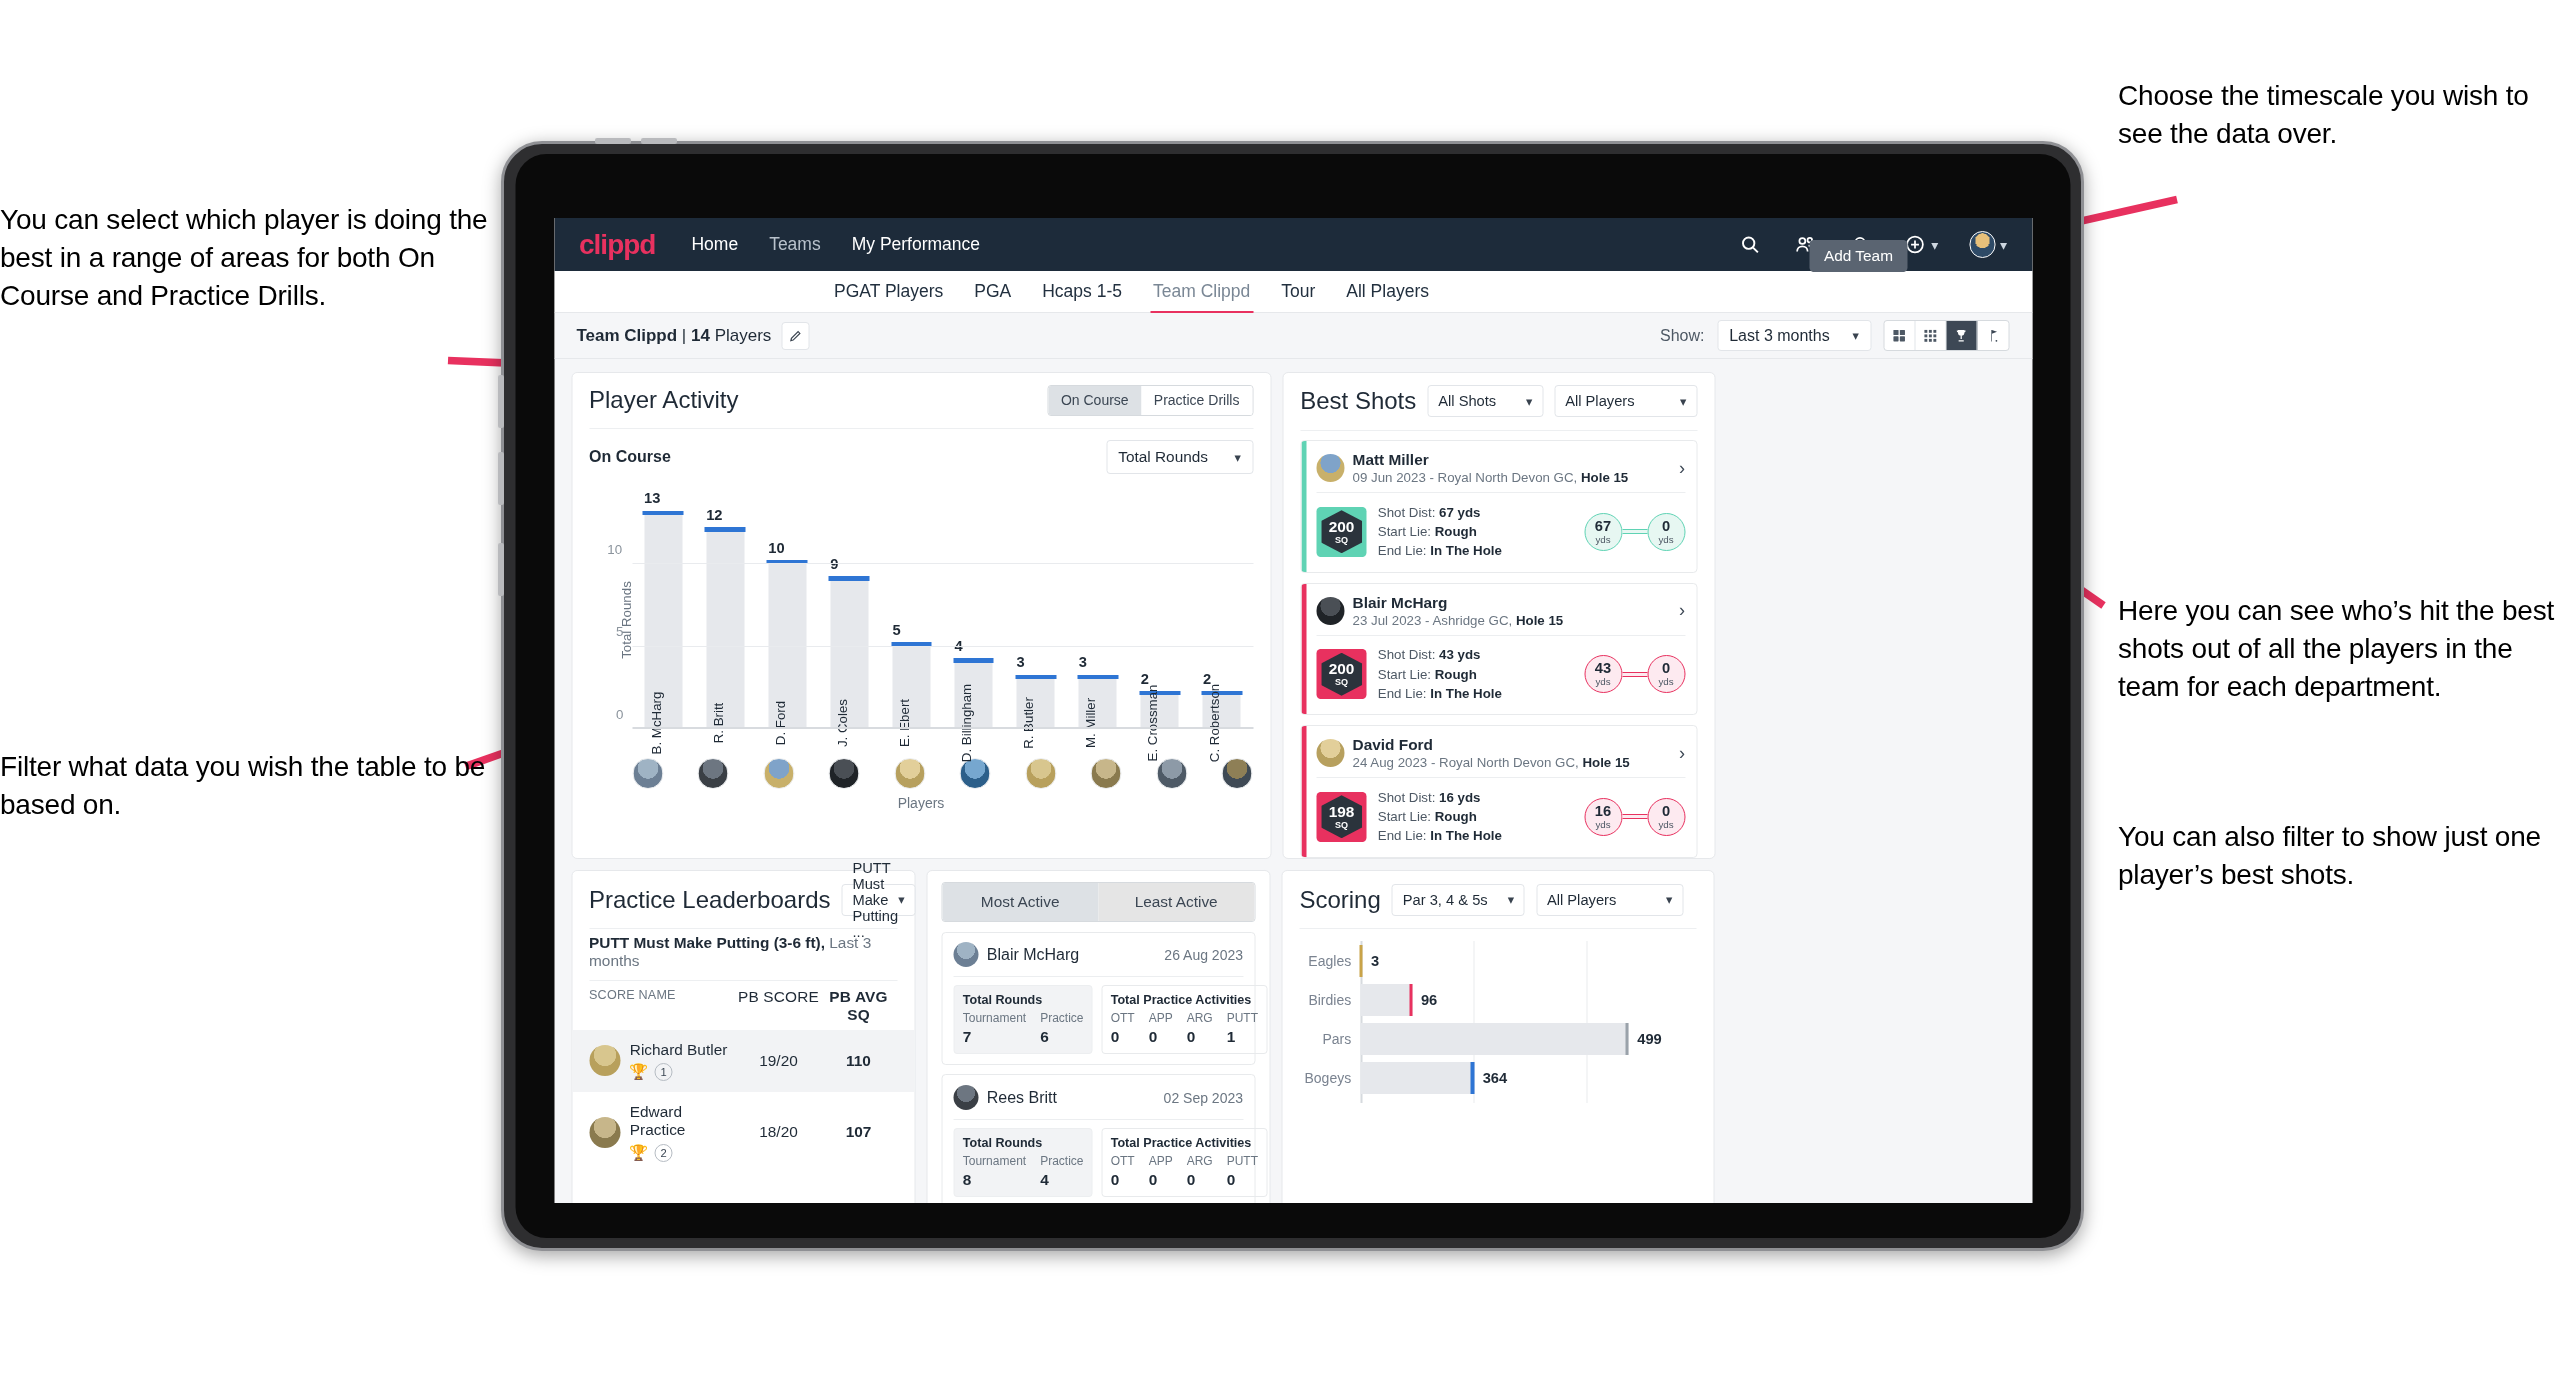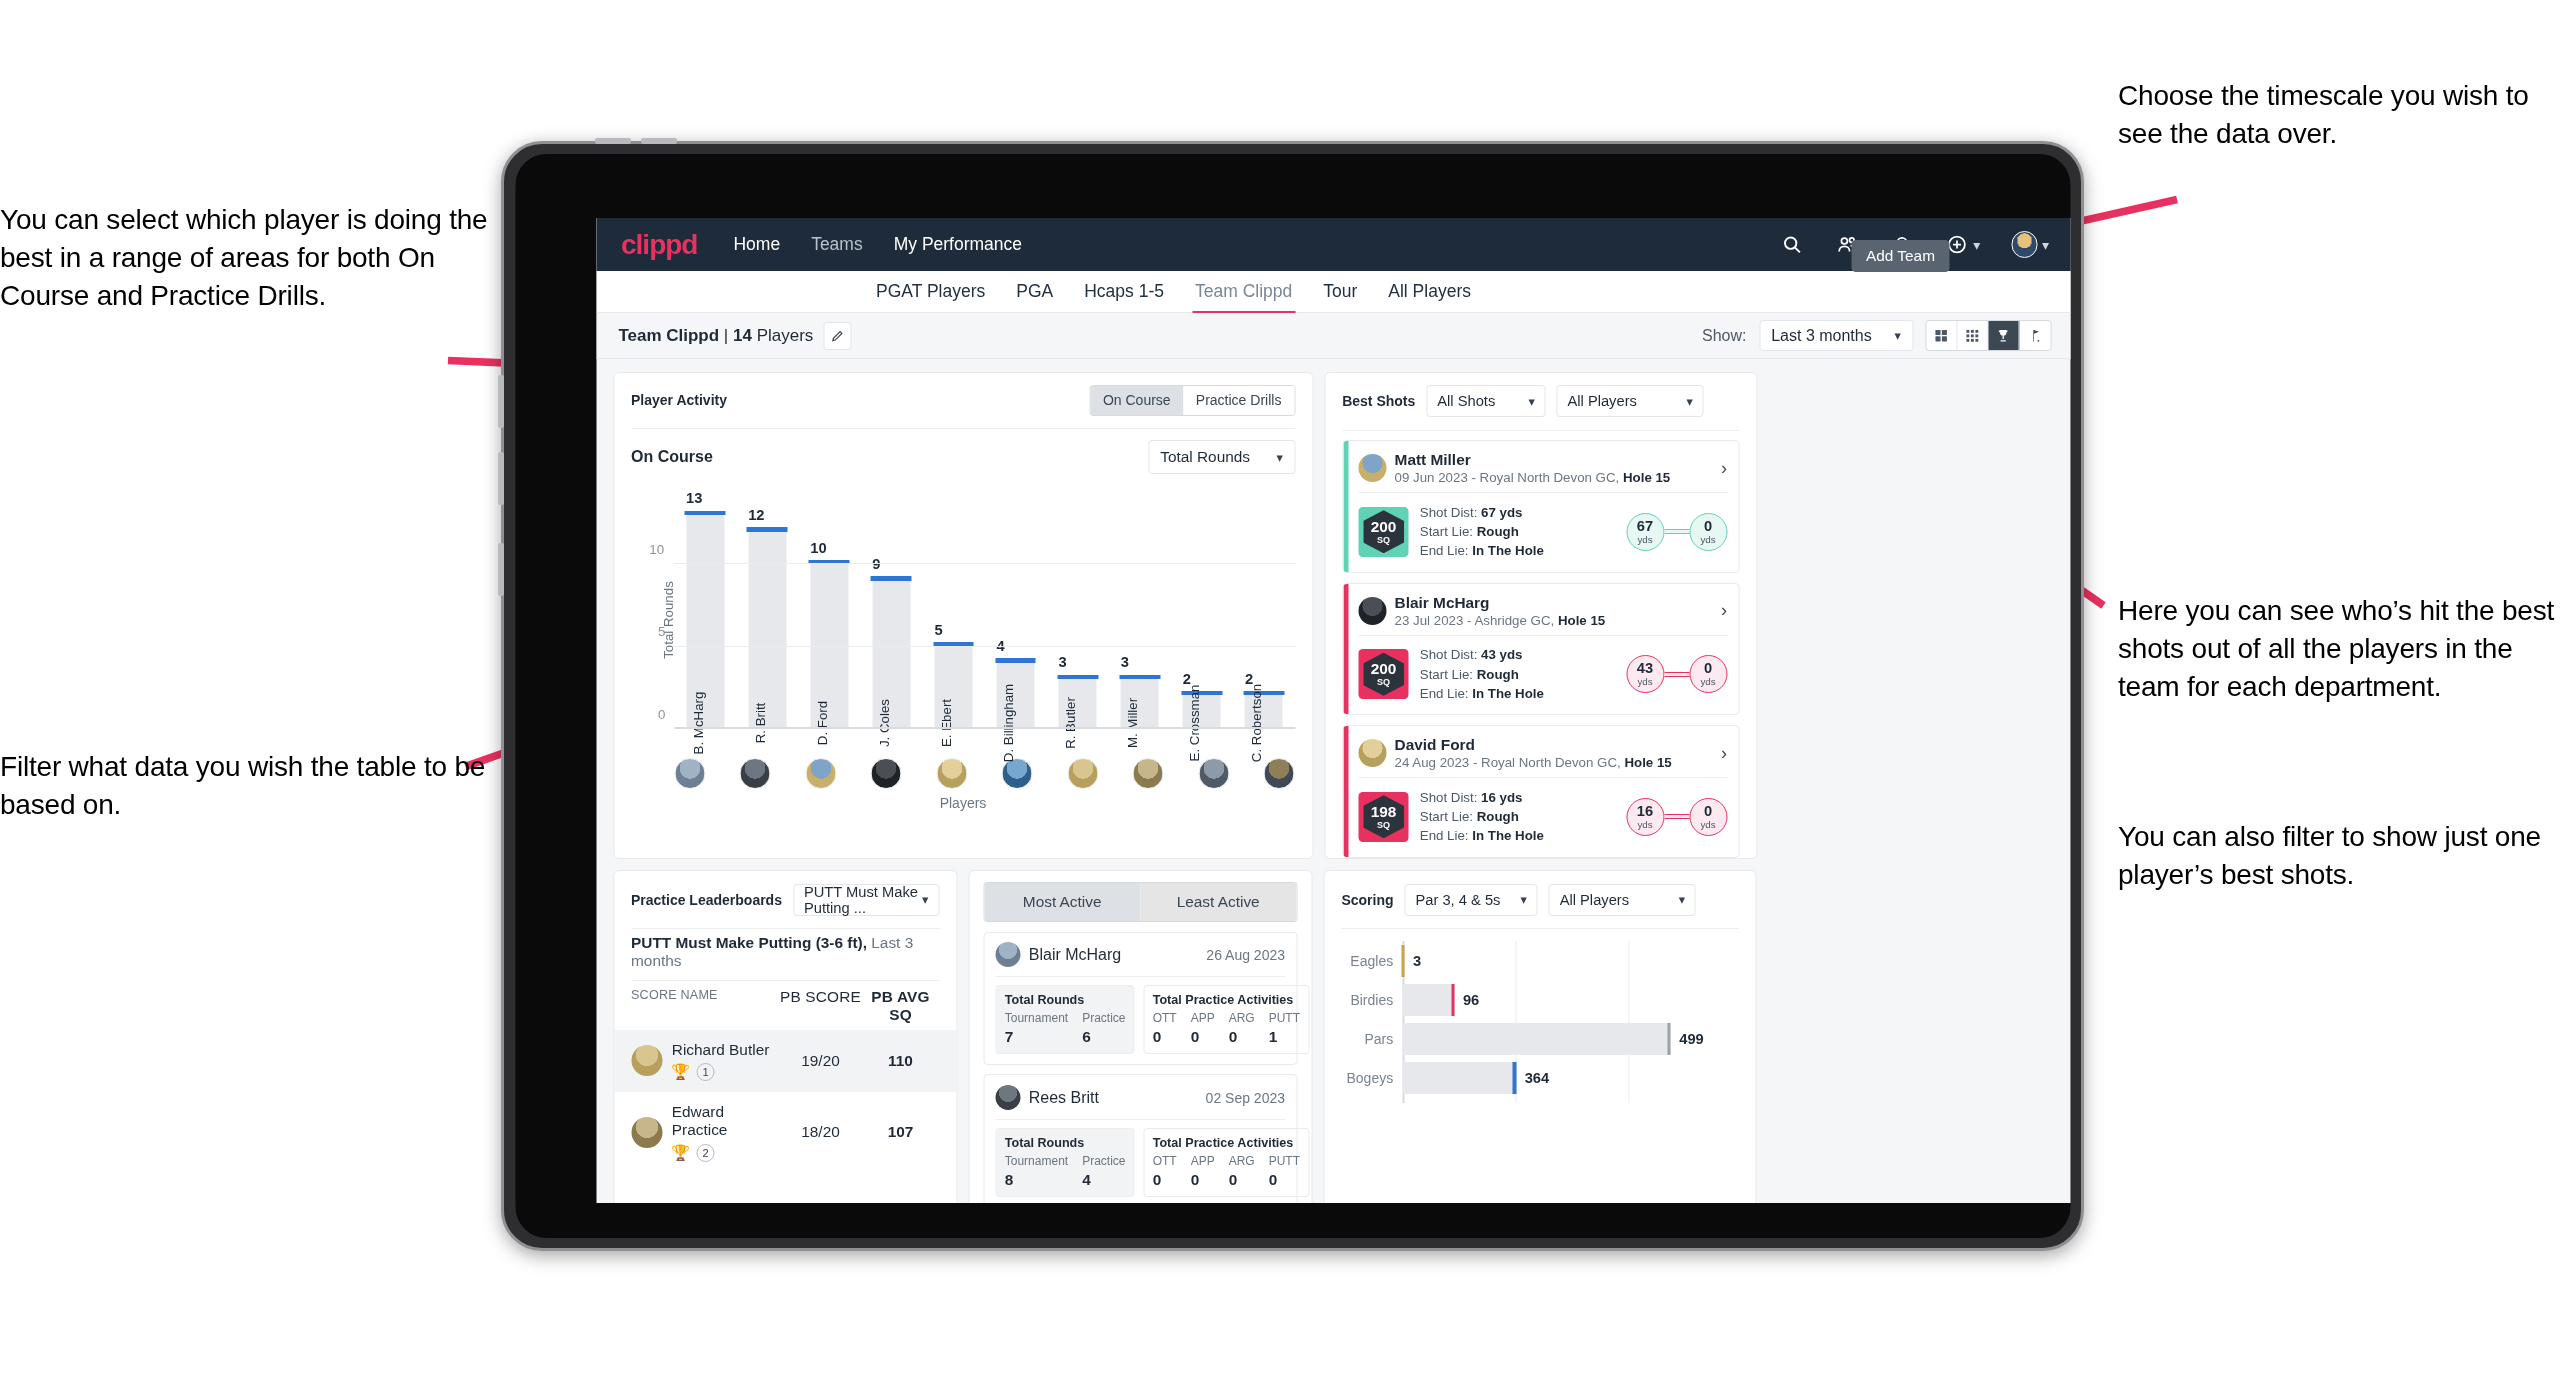--- a/index.html
+++ b/index.html
@@ -49,21 +49,20 @@
   #btn-s2 { top: 308px; height: 53px; }
   #btn-s3 { top: 399px; height: 53px; }
 
   
   #viewport {
     position: absolute;
     left: 39px; top: 64px;
     width: 1478px; height: 985px;
     background: #f5f6f8;
     overflow: hidden;
-    margin-left: 42px;
   }
 
   
   #topnav {
     height: 53px; background:#1d2b3a;
     display:flex; align-items:center; padding: 0 25px;
   }
   .brand { font-size: 28px; font-weight: 700; color:#e8315f; letter-spacing:-1px;
            font-family:"Liberation Sans", sans-serif; margin-right: 36px; }
   .navlink { font-size: 17.5px; color:#ffffff; margin-right: 31px; white-space:nowrap; }
@@ -118,21 +117,21 @@
   .vbtn:last-child { border-right:0; }
   .vbtn.on { background:#3d4855; }
   .vbtn svg { width:15.4px; height:15.4px; }
 
   
   #content { padding: 12.6px 17px; display:flex; flex-direction:column; gap:11.2px; }
   .row { display:flex; gap:11.2px; }
   .card { background:#fff; border:0.7px solid #e6e8eb; border-radius:5.6px; }
 
   .card-head { display:flex; align-items:center; padding: 12.6px 17px; gap:11.2px; }
-  .card-title { font-size:14px; font-weight:700; color:#1f2a36; white-space:nowrap; }
+  .card-title { font-size:24px; font-weight:400; color:#1f2a36; white-space:nowrap; }
   .divider { height:0.7px; background:#edeff1; margin:0 17px; }
 
   
   .toggle { display:flex; border:0.7px solid #d6dade; border-radius:3.5px; overflow:hidden; }
   .toggle div { padding: 6.3px 12.6px; font-size:14px; color:#3b4653; background:#fff; white-space:nowrap;}
   .toggle div.on { background:#dde1e5; }
 
   
   #pa-card { width: 700px; }
   .sub-row { display:flex; align-items:center; padding: 11.2px 17px 5.6px; }

